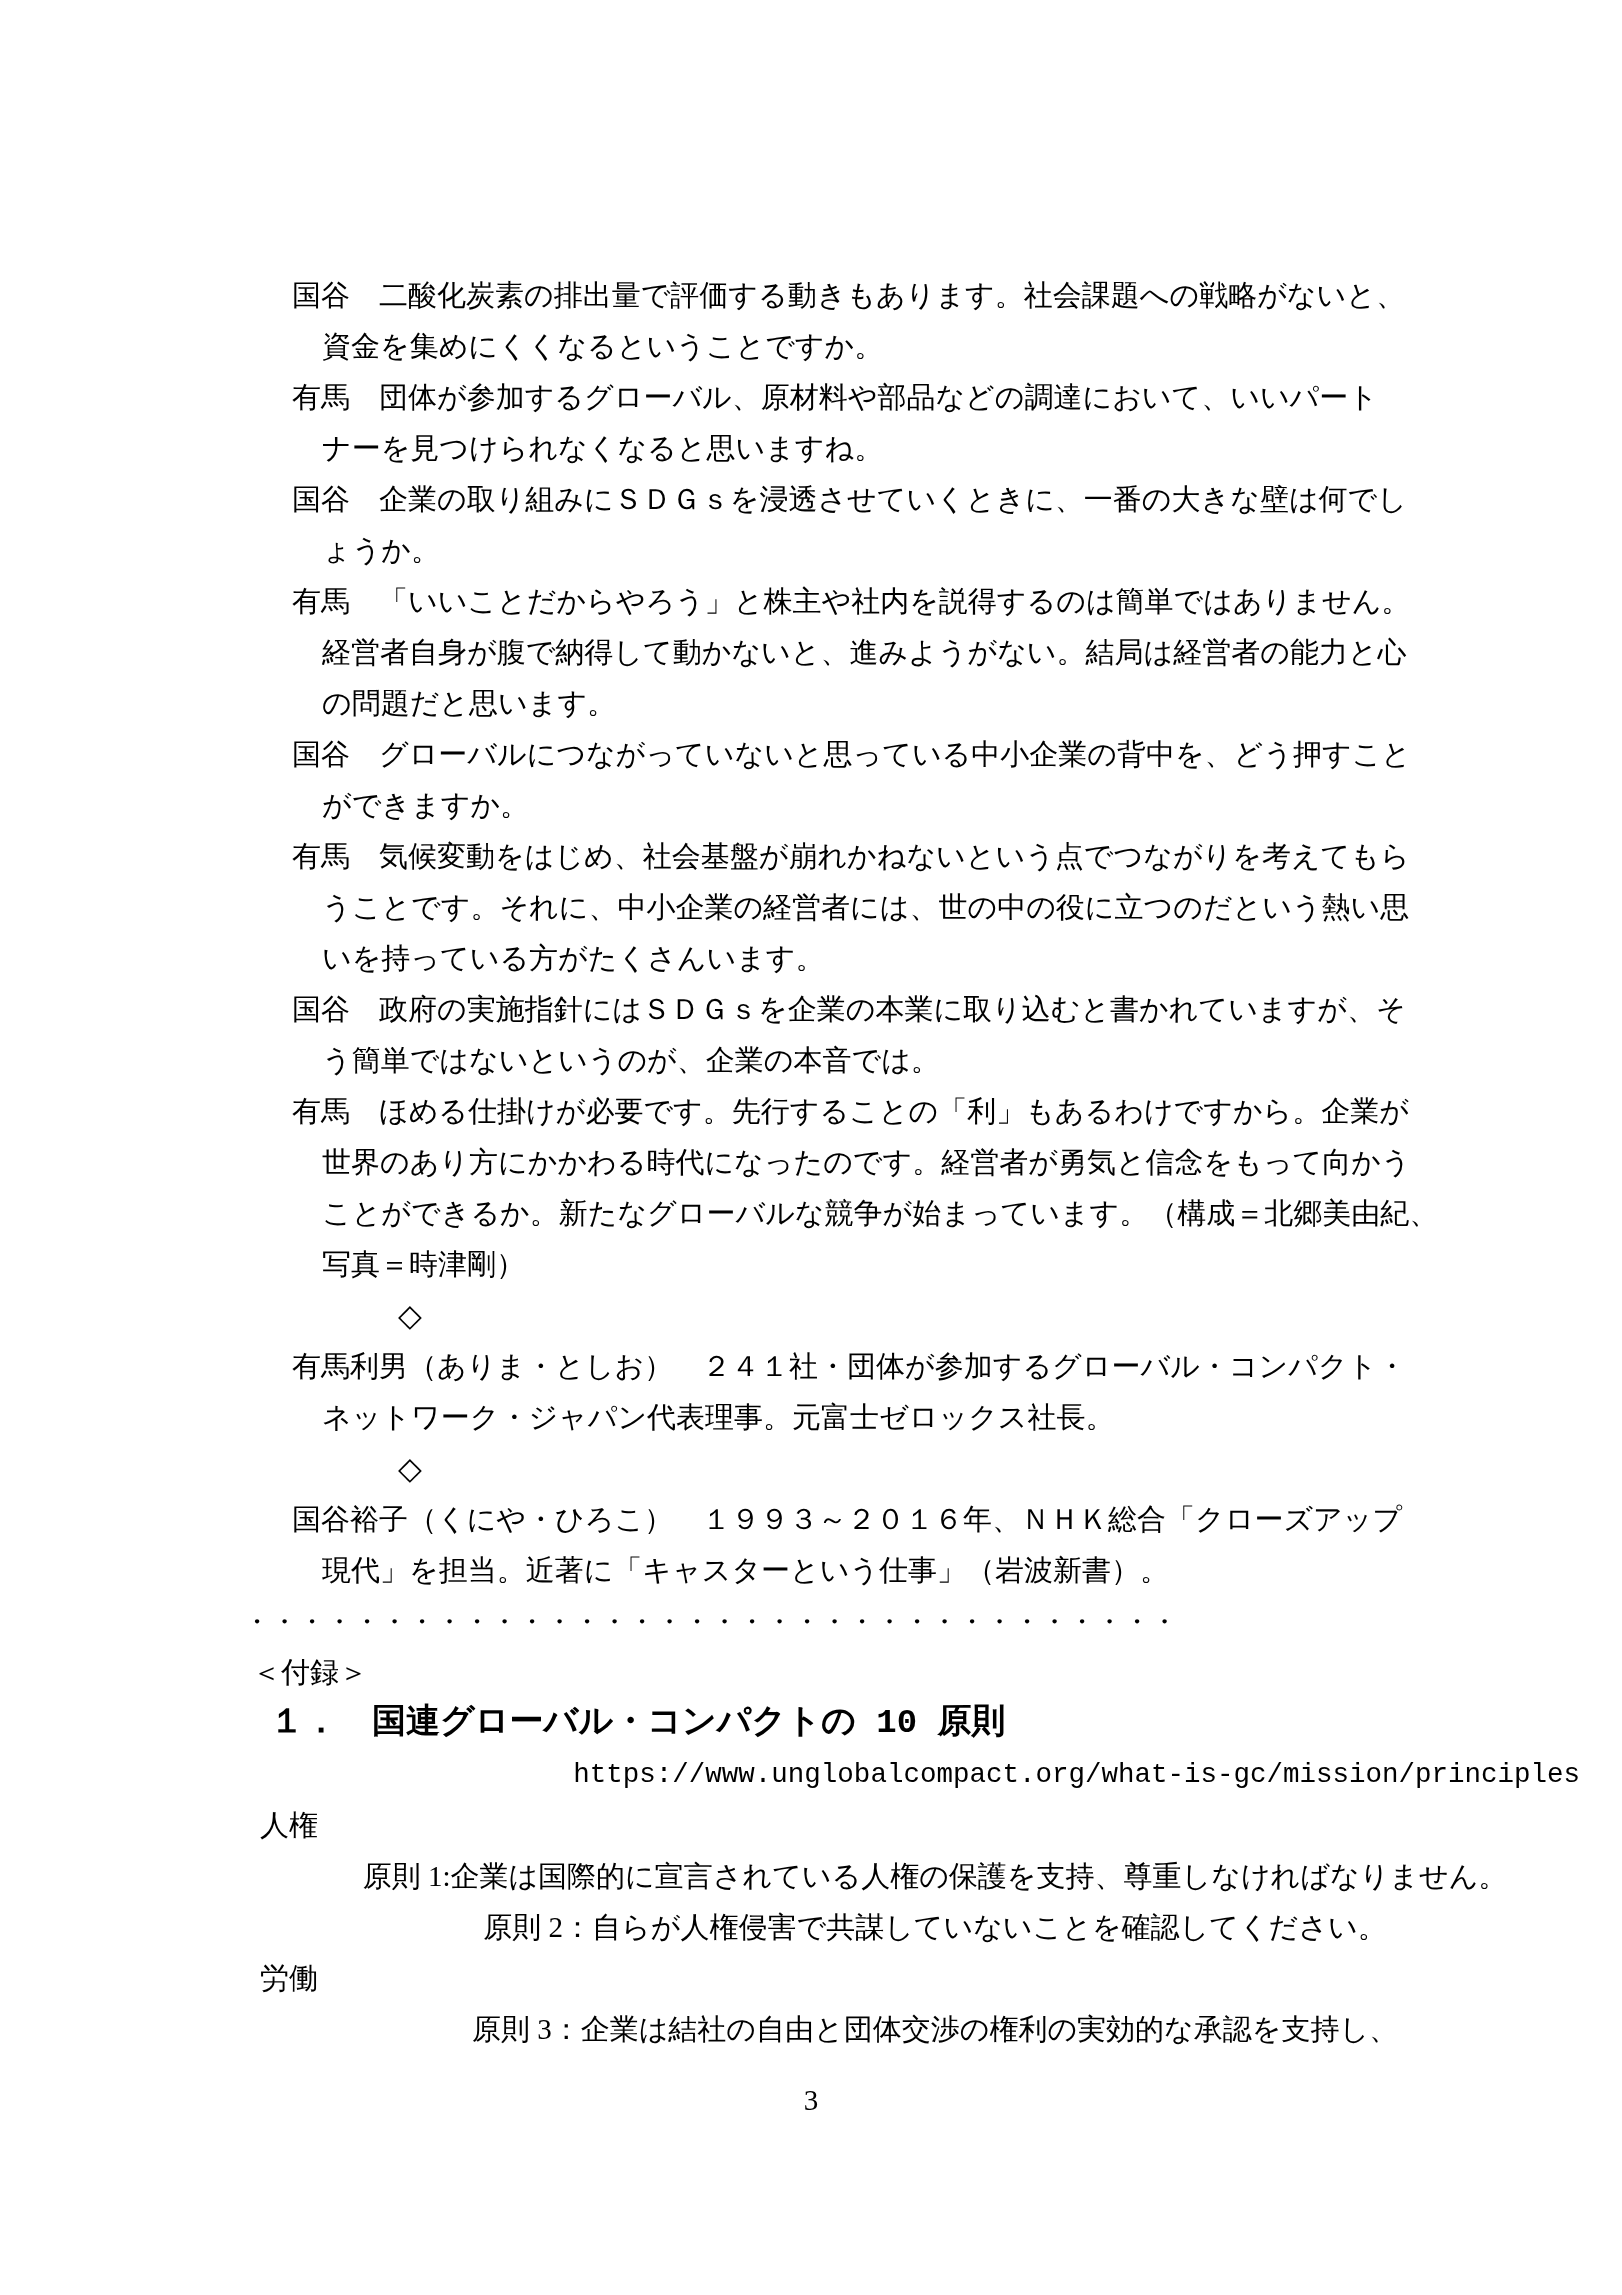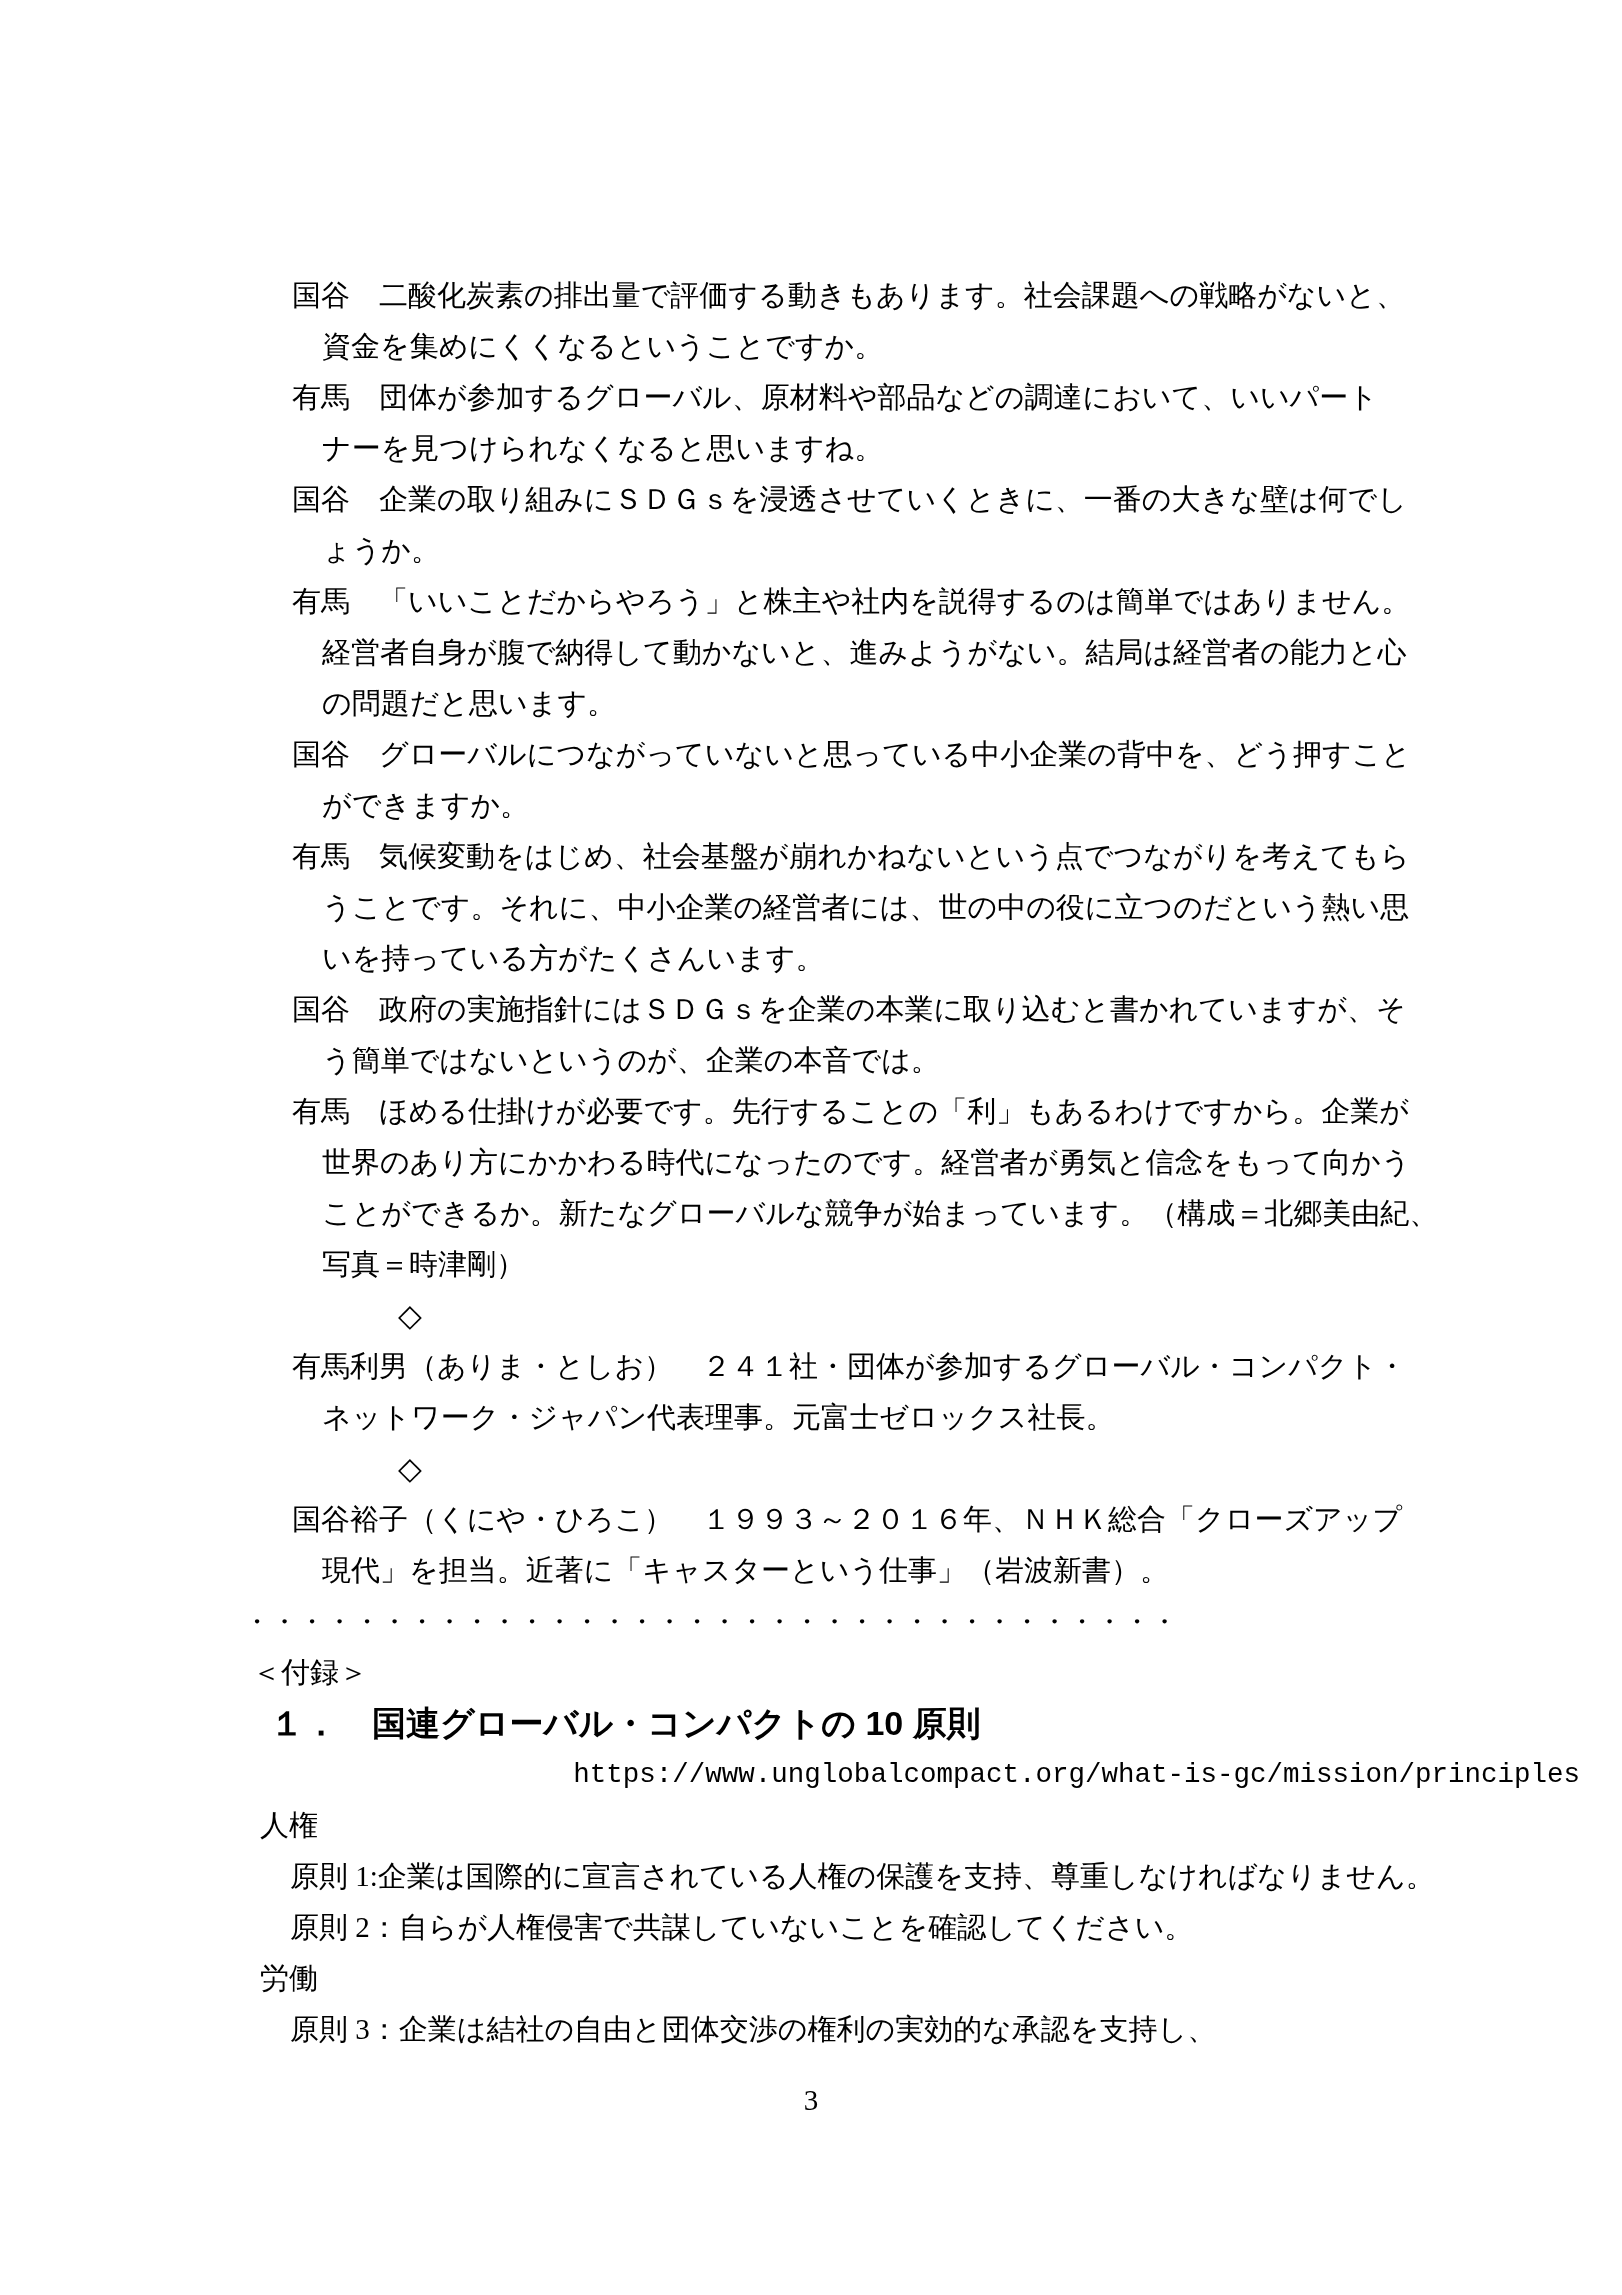--- a/index.html
+++ b/index.html
@@ -38,30 +38,30 @@
   }
   .speaker   { padding-left: 292px; }
   .cont      { padding-left: 322px; }
   .diamond   { padding-left: 398px; font-size: 31px; }
   .dots      { padding-left: 243px; font-size: 27.5px; letter-spacing: 0px; }
   .plain     { padding-left: 252px; }
   .heading   {
     padding-left: 270px;
     font-size: 34px;
     font-weight: bold;
-    font-family: Liberation Sans, sans-serif;
+    font-family: Liberation Mono, monospace;
   }
   .url {
     padding-left: 252px;
     font-size: 27.5px;
     font-family: "Liberation Mono", "DejaVu Sans Mono", monospace;
     text-align: right;
   }
   .section   { padding-left: 260px; }
-  .principle { padding-left: 290px; }
+  .principle { padding-left: 290px; text-align: center; }
   .page-number {
     position: absolute;
     top: 2081px;
     left: 0;
     width: 1622px;
     text-align: center;
     font-size: 29px;
     line-height: 39px;
   }
 </style>

